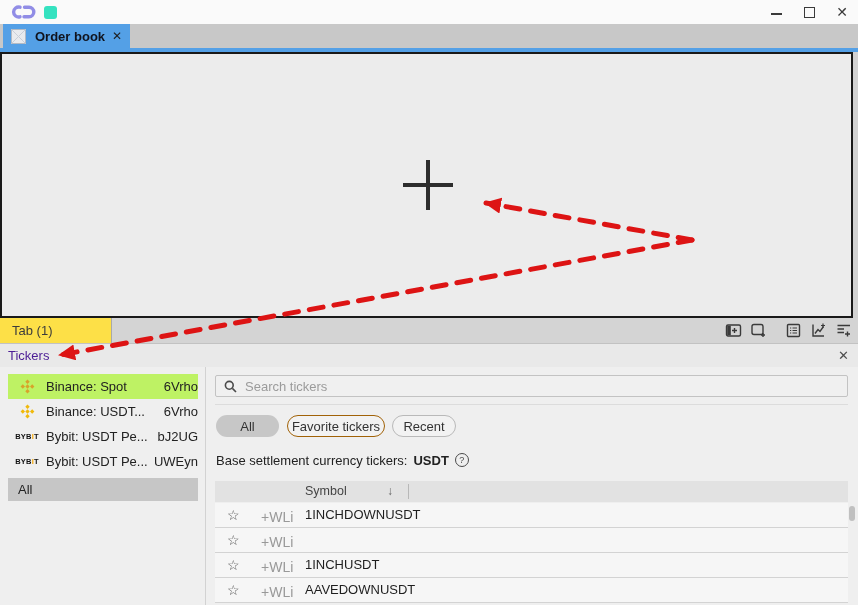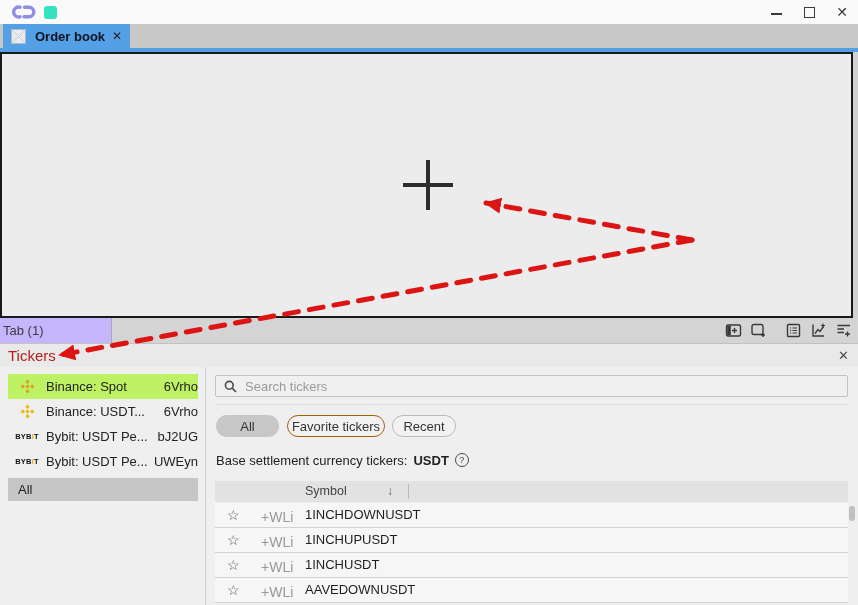--- a/index.html
+++ b/index.html
@@ -25,30 +25,30 @@
 
   
   .main-wrap{position:absolute;left:0;top:52px;width:858px;height:266px;background:#d2d2d2;}
   .main-panel{position:absolute;left:0;top:0;width:853px;height:266px;box-sizing:border-box;
               border:2px solid #191919;background:#ececec;}
   .crosshair{position:absolute;left:399px;top:104px;}
 
   
   .bottom-bar{position:absolute;left:0;top:318px;width:858px;height:25px;background:#d4d4d4;}
   .bottom-tab{position:absolute;left:0;top:0;width:112px;height:25px;box-sizing:border-box;
-              background:#c4b5fd;border-right:1px solid #a9a9a9;font-size:13px;color:#3c3c3c;
-              line-height:25px;padding-left:3px;}
+              background:#fde047;border-right:1px solid #a9a9a9;font-size:13px;color:#3c3c3c;
+              line-height:25px;padding-left:12px;}
   .bottom-icons{position:absolute;right:6px;top:4px;display:flex;align-items:center;}
   .bbtn{width:17px;height:17px;margin-left:8px;display:flex;align-items:center;justify-content:center;}
   .bbtn.gap{margin-left:18px;}
 
   
   .tk-header{position:absolute;left:0;top:343px;width:858px;height:24px;background:#e9e9e9;
              border-top:1px solid #c2c2c2;box-sizing:border-box;}
-  .tk-title{position:absolute;left:8px;top:0;line-height:23px;font-size:15px;color:#b91c1c;}
+  .tk-title{position:absolute;left:8px;top:0;line-height:23px;font-size:13px;color:#4c1d95;}
   .tk-close{position:absolute;right:9px;top:0;line-height:23px;font-size:13px;color:#4d4d4d;}
 
   
   .tk-body{position:absolute;left:0;top:367px;width:858px;height:238px;background:#efefef;}
   .v-divider{position:absolute;left:205px;top:0;width:1px;height:238px;background:#d2d2d2;}
 
   .sidebar{position:absolute;left:8px;top:7px;width:190px;}
   .acct-row{height:25px;display:flex;align-items:center;font-size:13px;color:#222;}
   .acct-row.selected{background:#bef264;}
   .acct-icon{width:38px;display:flex;justify-content:center;align-items:flex-start;}
@@ -266,21 +266,20 @@
 
     <div class="t-rows">
       <div class="t-row">
         <span class="star">☆</span>
         <span class="wli">+WLi</span>
         <span class="sym">1INCHDOWNUSDT</span>
       </div>
       <div class="t-row">
         <span class="star">☆</span>
         <span class="wli">+WLi</span>
-        <span class="sym">1INCHUPUSDT</span>
       </div>
       <div class="t-row">
         <span class="star">☆</span>
         <span class="wli">+WLi</span>
         <span class="sym">1INCHUSDT</span>
       </div>
       <div class="t-row">
         <span class="star">☆</span>
         <span class="wli">+WLi</span>
         <span class="sym">AAVEDOWNUSDT</span>

